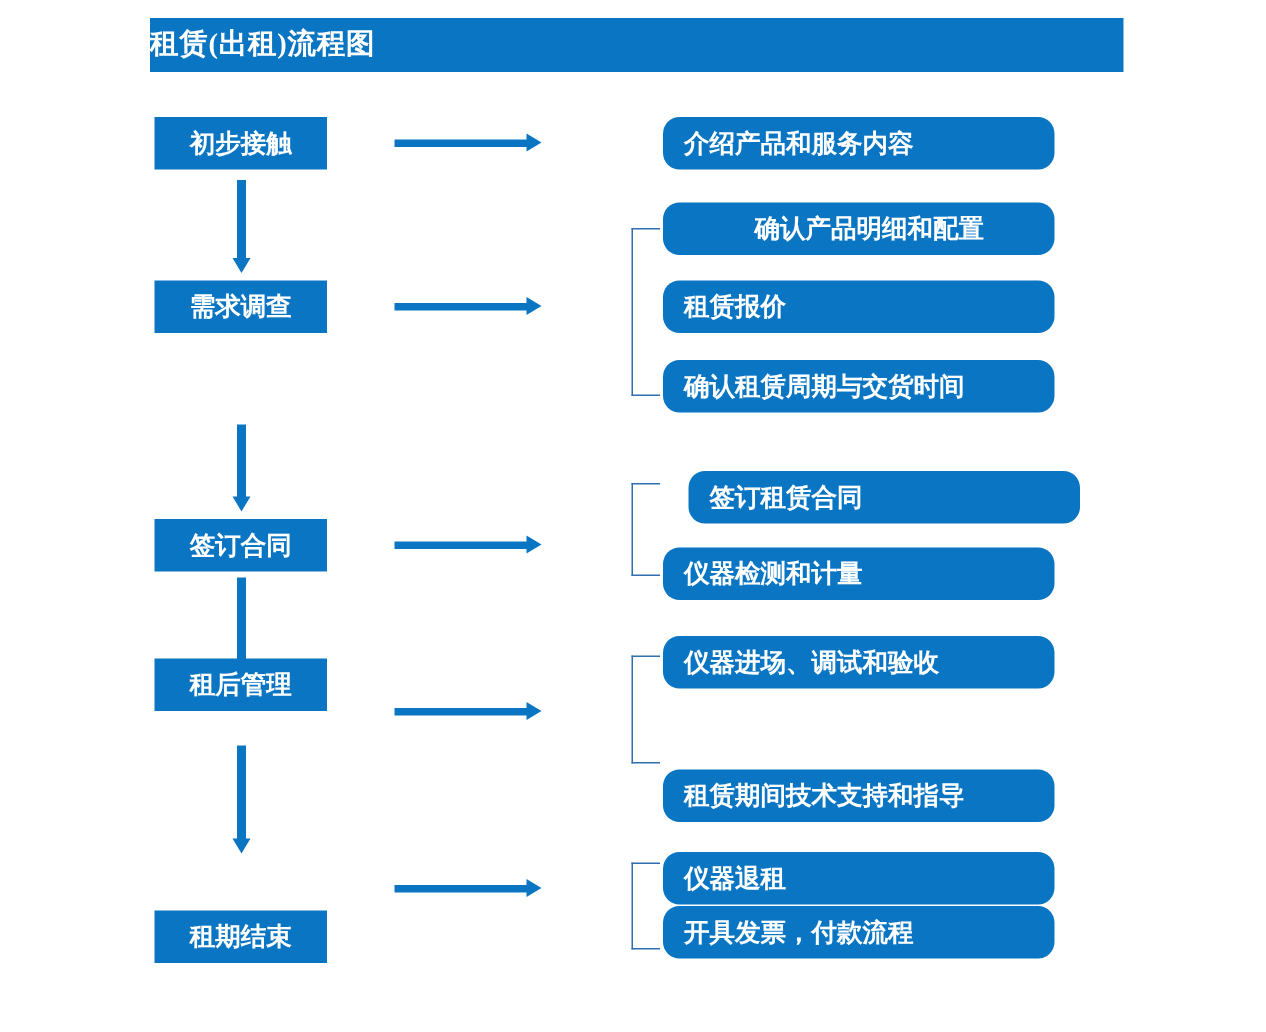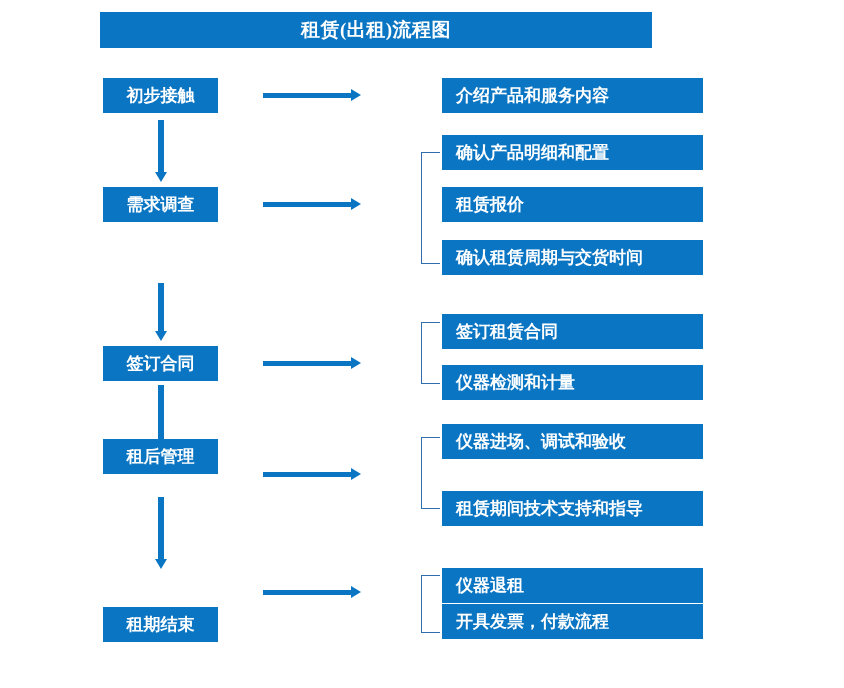--- a/index.html
+++ b/index.html
@@ -15,28 +15,28 @@
     width: 844px;
     height: 688px;
     background: #ffffff;
   }
 
   
   .title-bar {
     position: absolute;
     left: 100px;
     top: 12px;
-    width: 552px;
+    width: 649px;
     height: 36px;
     background: #0a75c2;
     color: #ffffff;
     font-size: 19px;
     font-weight: bold;
     line-height: 36px;
-    text-align: center;
+    text-align: left;
     letter-spacing: 0.5px;
     white-space: nowrap;
   }
 
   
   .node {
     position: absolute;
     background: #0a75c2;
     color: #ffffff;
     font-weight: bold;
@@ -52,20 +52,21 @@
     text-align: center;
   }
   .node.right {
     left: 442px;
     width: 261px;
     height: 35px;
     font-size: 17px;
     line-height: 35px;
     text-align: left;
     padding-left: 14px;
+    border-radius: 11px;
   }
 
   
   .v-arrow {
     position: absolute;
     left: 157px;
     width: 8px;
   }
   .v-arrow .stem {
     position: absolute;
@@ -187,31 +188,31 @@
   <div class="bracket" style="top:152px; height:112px;"></div>
 
   <div class="bracket" style="top:322px; height:62px;"></div>
 
   <div class="bracket" style="top:437px; height:72px;"></div>
 
   <div class="bracket" style="top:575px; height:58px;"></div>
 
   <div class="node right" style="top:78px;">介绍产品和服务内容</div>
 
-  <div class="node right" style="top:135px;">确认产品明细和配置</div>
+  <div class="node right" style="top:135px;text-align:center;">确认产品明细和配置</div>
 
   <div class="node right" style="top:187px;">租赁报价</div>
 
   <div class="node right" style="top:240px;">确认租赁周期与交货时间</div>
 
-  <div class="node right" style="top:314px;">签订租赁合同</div>
+  <div class="node right" style="top:314px;margin-left:17px;">签订租赁合同</div>
 
   <div class="node right" style="top:365px;">仪器检测和计量</div>
 
   <div class="node right" style="top:424px;">仪器进场、调试和验收</div>
 
-  <div class="node right" style="top:491px;">租赁期间技术支持和指导</div>
+  <div class="node right" style="top:513px;">租赁期间技术支持和指导</div>
 
   <div class="node right" style="top:568px;">仪器退租</div>
 
   <div class="node right" style="top:594px;margin-top:10px;">开具发票，付款流程</div>
 
 </div>
 
 </body></html>

